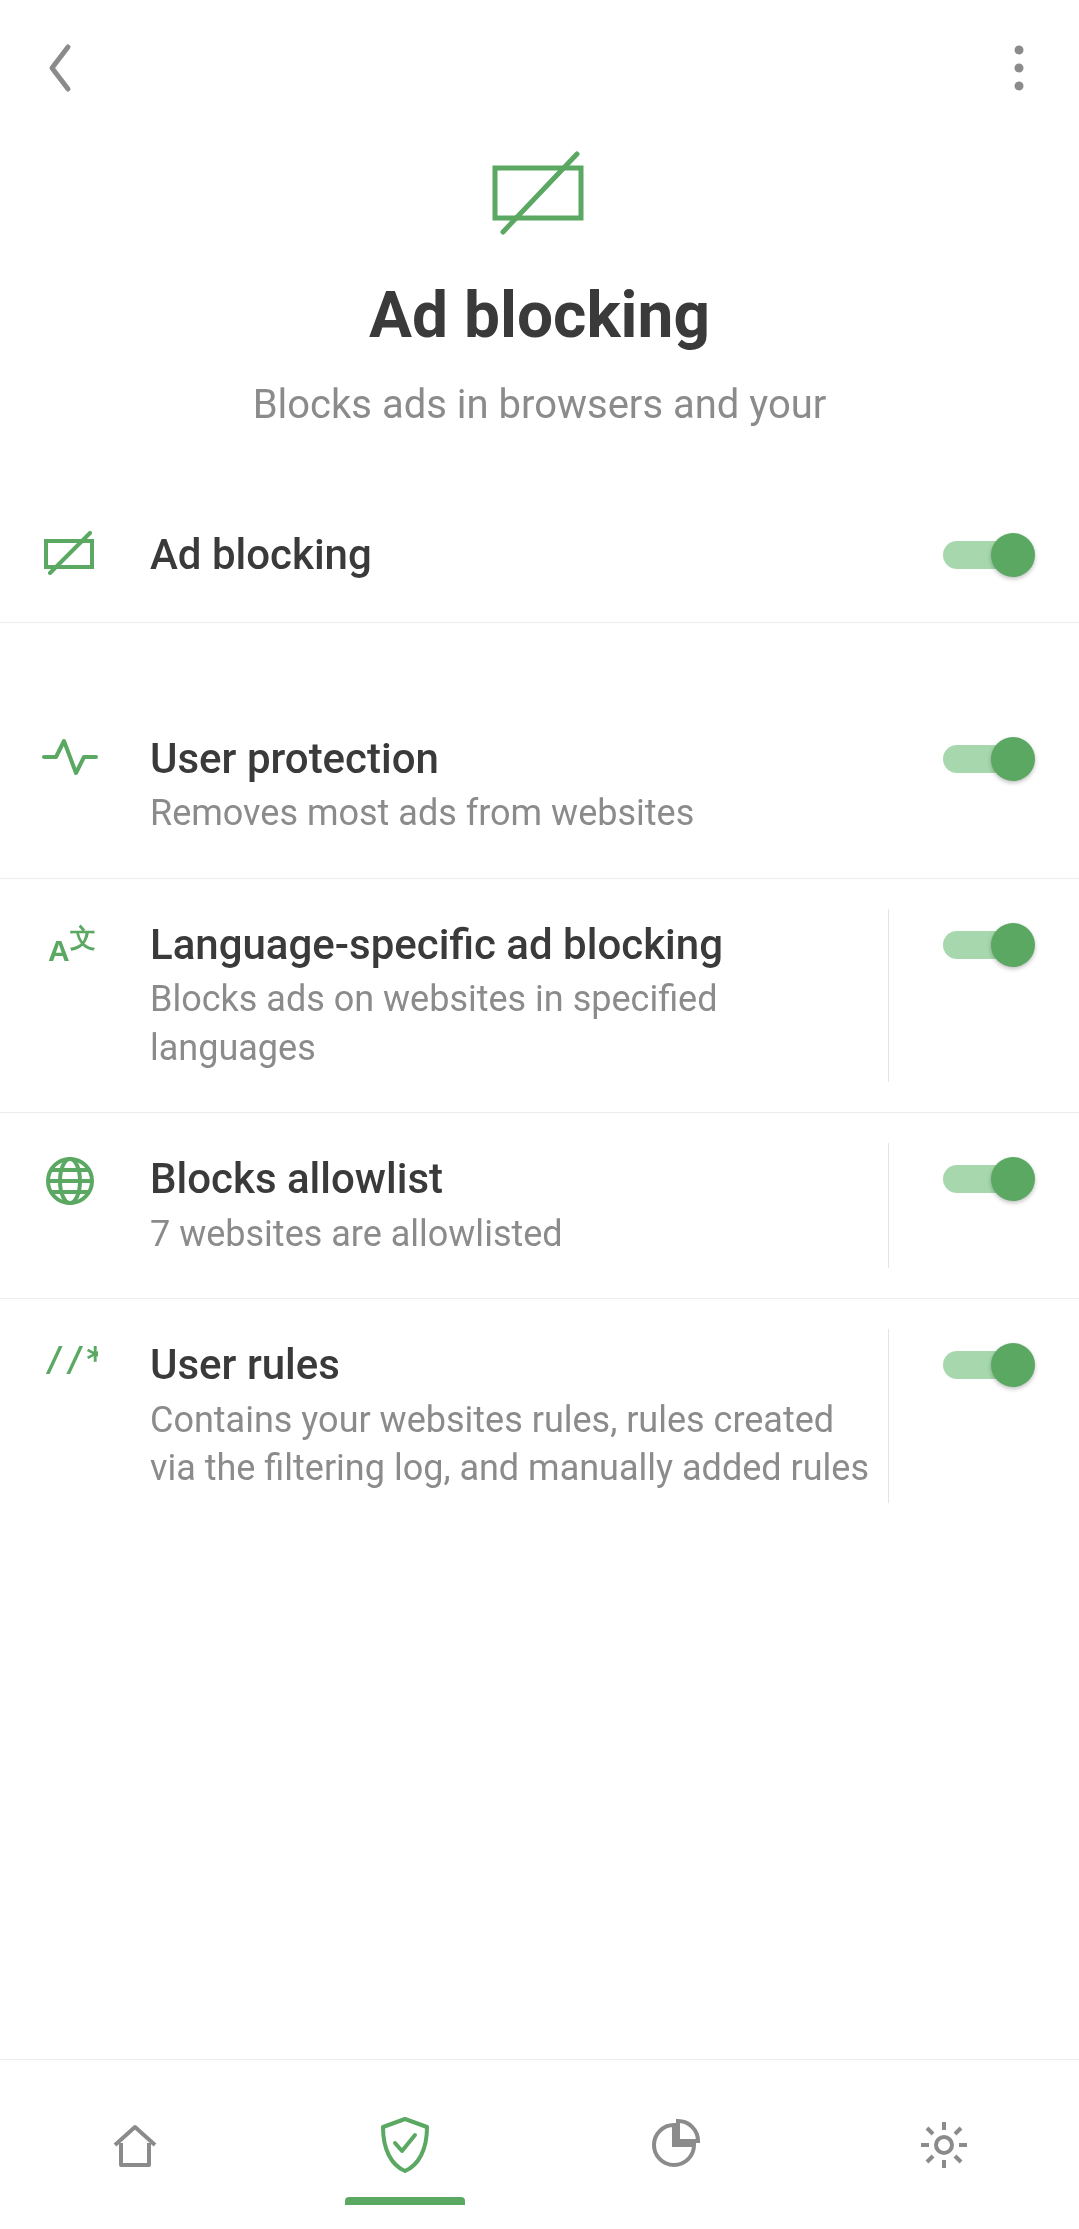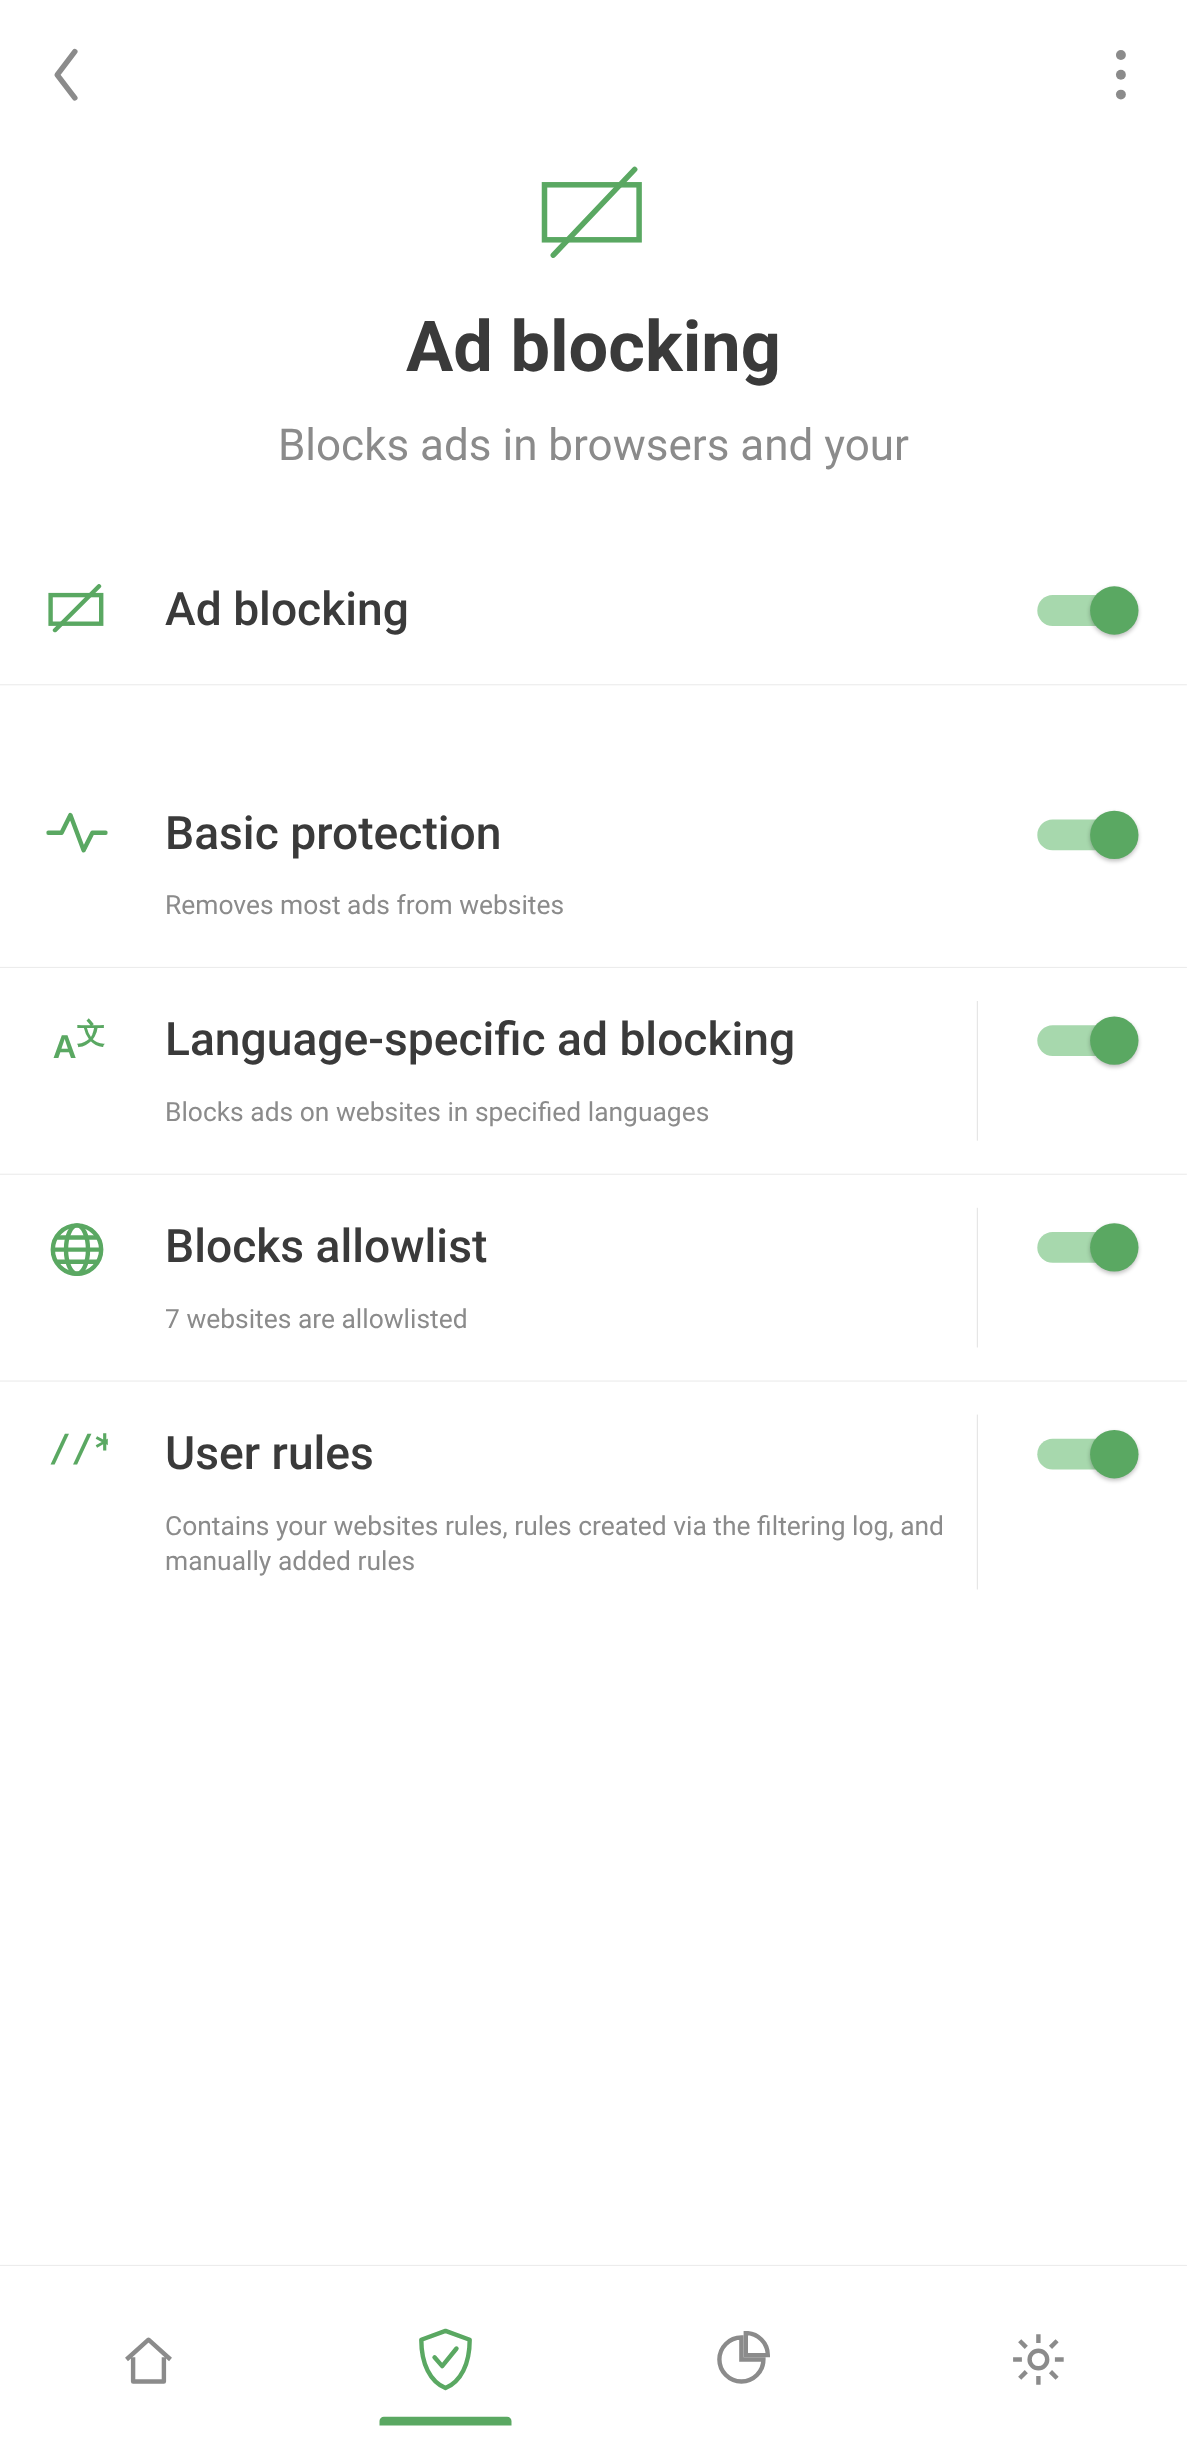--- a/index.html
+++ b/index.html
@@ -16,21 +16,21 @@
   .hero-icon { margin-bottom: 40px; }
   .hero-title { font-size: 64px; font-weight: 700; color: #3a3a3a; letter-spacing: 0; margin-bottom: 28px; }
   .hero-sub   { font-size: 40px; color: #8b8b8b; text-align: center; }
 
   .list { flex: 1 1 auto; }
   .row { display: flex; align-items: flex-start; padding: 40px 44px 40px 40px; border-top: 1px solid rgba(0,0,0,0); position: relative; }
   .row.top-border { border-top: 1px solid #ececec; }
   .row .row-icon { width: 60px; flex: 0 0 60px; margin-right: 50px; display: flex; align-items: center; justify-content: center; padding-top: 2px; }
   .row .row-text { flex: 1 1 auto; padding-right: 30px; }
   .row .row-title { font-size: 42px; color: #3a3a3a; font-weight: 500; line-height: 1.25; }
-  .row .row-sub   { font-size: 24px; color: #8b8b8b; margin-top: 22px; line-height: 1.35; max-width: 720px; }
+  .row .row-sub   { font-size: 36px; color: #8b8b8b; margin-top: 4px; line-height: 1.35; max-width: 720px; }
   .row .row-toggle { flex: 0 0 auto; padding-top: 4px; }
 
   .row.with-divider .row-toggle::before {
     content: ""; position: absolute; top: 30px; bottom: 30px; right: 190px; width: 1px; background: #e4e4e4;
   }
 
   .section-gap { height: 70px; border-top: 1px solid #ececec; }
 
   .toggle { width: 92px; height: 44px; position: relative; }
   .toggle .track { position: absolute; left: 0; top: 8px; width: 78px; height: 28px; border-radius: 14px; background: #a7d8ad; }
@@ -96,21 +96,21 @@
 
     <div class="section-gap"></div>
 
     <div class="row">
       <div class="row-icon">
         <svg width="56" height="44" viewBox="0 0 56 44">
           <polyline points="2,22 14,22 22,6 34,38 42,22 54,22" fill="none" stroke="#5aa862" stroke-width="4" stroke-linecap="round" stroke-linejoin="round"></polyline>
         </svg>
       </div>
       <div class="row-text">
-        <div class="row-title">Basic protection</div>
+        <div class="row-title">User protection</div>
         <div class="row-sub">Removes most ads from websites</div>
       </div>
       <div class="row-toggle">
         <div class="toggle">
           <div class="track"></div>
             <div class="knob"></div>
         </div>
       </div>
     </div>
 

